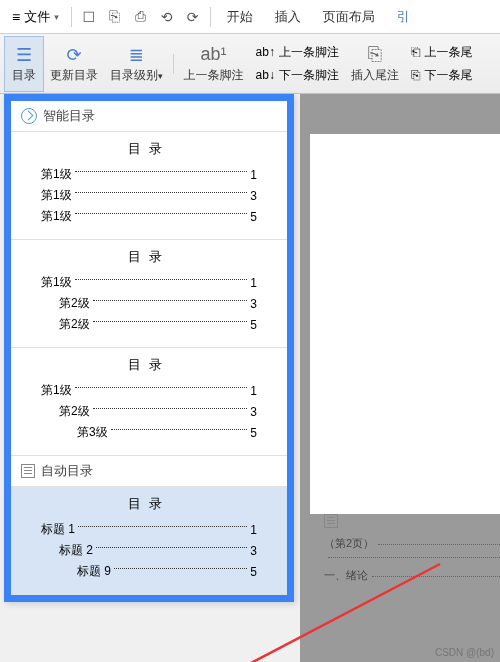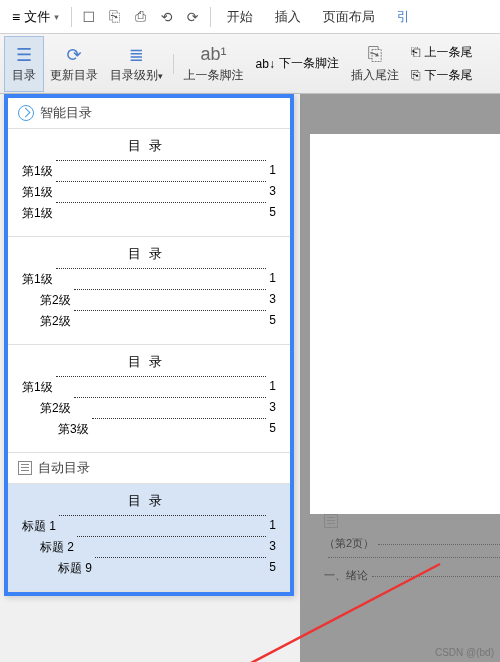--- a/index.html
+++ b/index.html
@@ -17,31 +17,31 @@
     
     .toolbar { height: 60px; background: linear-gradient(#f5f5f5,#ececec); border-bottom: 1px solid #c0c0c0; display: flex; align-items: center; font-size: 12px; padding: 0 4px; }
     .tool-btn { display: flex; flex-direction: column; align-items: center; justify-content: center; padding: 2px 6px; gap: 1px; cursor: pointer; height: 56px; min-width: 40px;}
     .tool-btn.selected { background: #dbe5f0; border: 1px solid #a8c0e0;}
     .tool-icon { font-size: 18px; color: #4a7dce; height:22px; display:flex; align-items:center; }
     .tool-icon.gray { color: #666; }
     .tool-label { font-size: 12px; color: #333; white-space: nowrap; }
     .tool-small { display: flex; align-items: center; gap: 4px; padding: 2px 6px; font-size: 12px; cursor: pointer; white-space: nowrap; }
     .tool-col { display: flex; flex-direction: column; gap: 2px; }
     
-    .dropdown-panel { position: absolute; left: 4px; top: 94px; width: 290px; background: #fff; border: 4px solid #3b82f6; box-shadow: 2px 2px 6px rgba(0,0,0,0.15); z-index: 10; }
+    .dropdown-panel { position: absolute; left: 4px; top: 94px; width: 290px; background: #fff; border: 7px solid #3b82f6; box-shadow: 2px 2px 6px rgba(0,0,0,0.15); z-index: 10; }
     .section-header { display: flex; align-items: center; gap: 6px; padding: 6px 10px; font-size: 13px; color: #444; border-bottom: 1px solid #e0e0e0; }
     .smart-icon { width: 16px; height: 16px; border: 1.5px solid #4a9de0; border-radius: 50%; position: relative; }
     .smart-icon::after { content: ""; position: absolute; width: 6px; height: 6px; border-top: 1.5px solid #4a9de0; border-right: 1.5px solid #4a9de0; top: 3px; left: 3px; transform: rotate(45deg); }
     .auto-icon { width: 14px; height: 14px; border: 1px solid #888; position: relative; }
     .auto-icon::before { content:""; position:absolute; left:2px; top:2px; right:2px; height:1px; background:#888; box-shadow: 0 3px 0 #888, 0 6px 0 #888;}
     
     .toc-preview { padding: 8px 14px 10px; font-size: 12px; border-bottom: 1px solid #e0e0e0; cursor: pointer; }
     .toc-preview.highlight { background: #d6e4f5; }
     .toc-title { text-align: center; font-size: 13px; margin-bottom: 8px; letter-spacing: 8px; }
-    .toc-line { display: flex; align-items: flex-start; margin: 4px 0; }
+    .toc-line { display: flex; align-items: center; margin: 4px 16px; }
     .toc-line.indent1 { padding-left: 18px; }
     .toc-line.indent2 { padding-left: 36px; }
     .toc-label { white-space: nowrap; }
     .toc-dots { flex: 1; border-bottom: 1.5px dotted #333; margin: 0 3px; transform: translateY(-3px); height: 1px; }
     .toc-page { white-space: nowrap; }
     
     .doc-area { position: absolute; left: 300px; top: 94px; right: 0; bottom: 0; background: #9a9a9a; }
     .paper { background: #fff; margin: 40px 0 0 10px; height: 380px; width: 300px;}
     .paper-inner { margin-top: 40px; padding: 10px 14px; font-size: 11px; color: #444; }
     .paper-header { display:flex; align-items:center; gap:6px; font-size:12px; margin-bottom:8px;}
@@ -88,20 +88,24 @@
     <span class="tool-icon">≣</span>
     <span class="tool-label"><span>目录级别</span><span style="font-size:9px">▾</span></span>
   </div>
   <div class="divider-v"></div>
   <div class="tool-btn">
     <span class="tool-icon gray">ab¹</span>
     <span class="tool-label">上一条脚注</span>
   </div>
   <div class="tool-col">
     <div class="tool-small">
+        <span>ab↑</span>
+        <span>上一条脚注</span>
+      </div>
+    <div class="tool-small">
         <span>ab↓</span>
         <span>下一条脚注</span>
       </div>
   </div>
   <div class="tool-btn">
     <span class="tool-icon gray">⎘</span>
     <span class="tool-label">插入尾注</span>
   </div>
   <div class="tool-col">
     <div class="tool-small">

